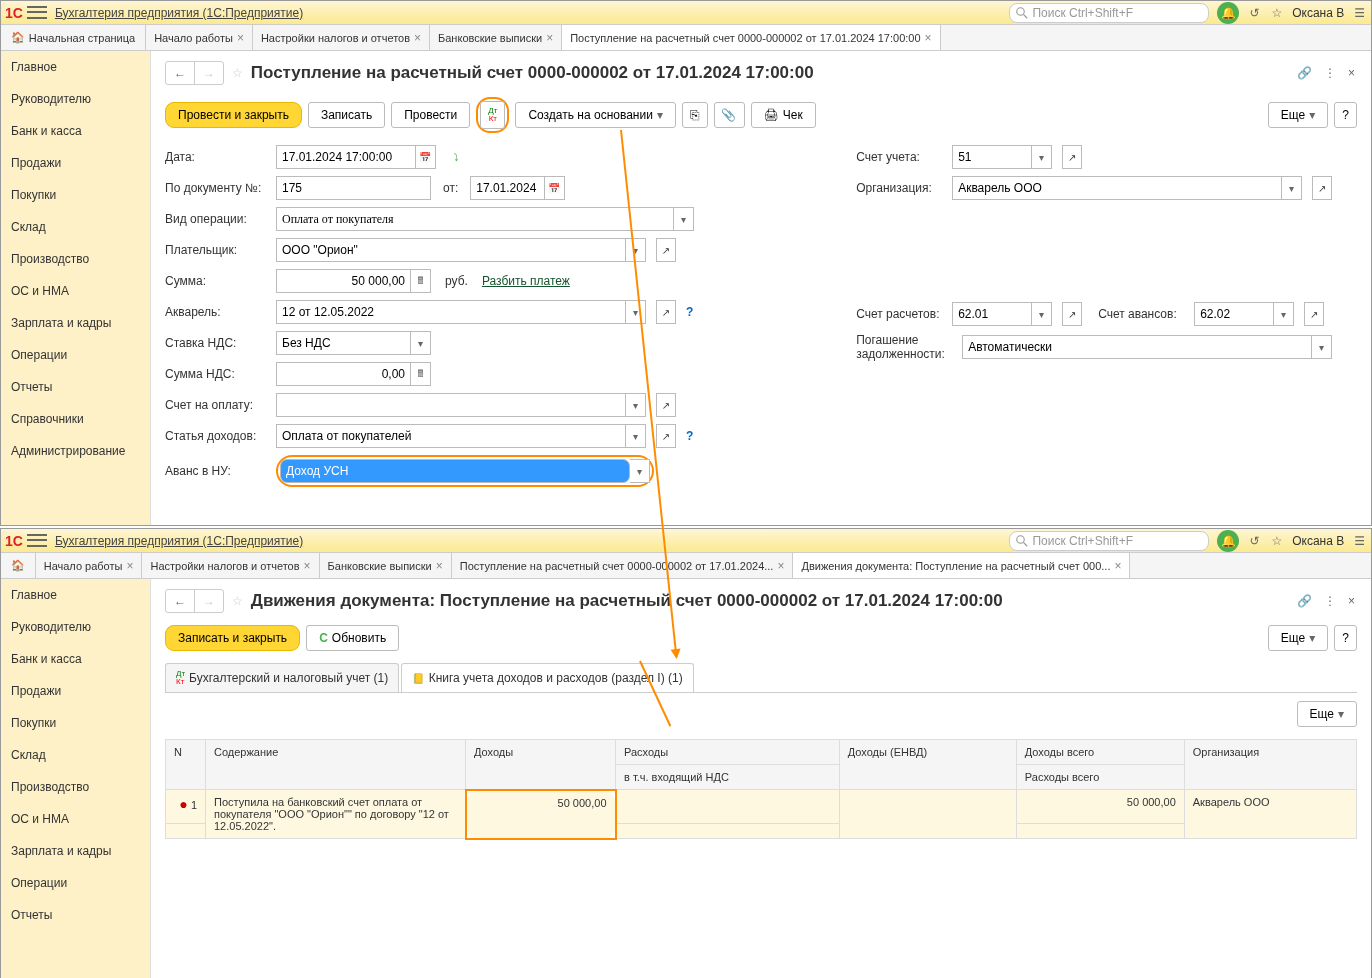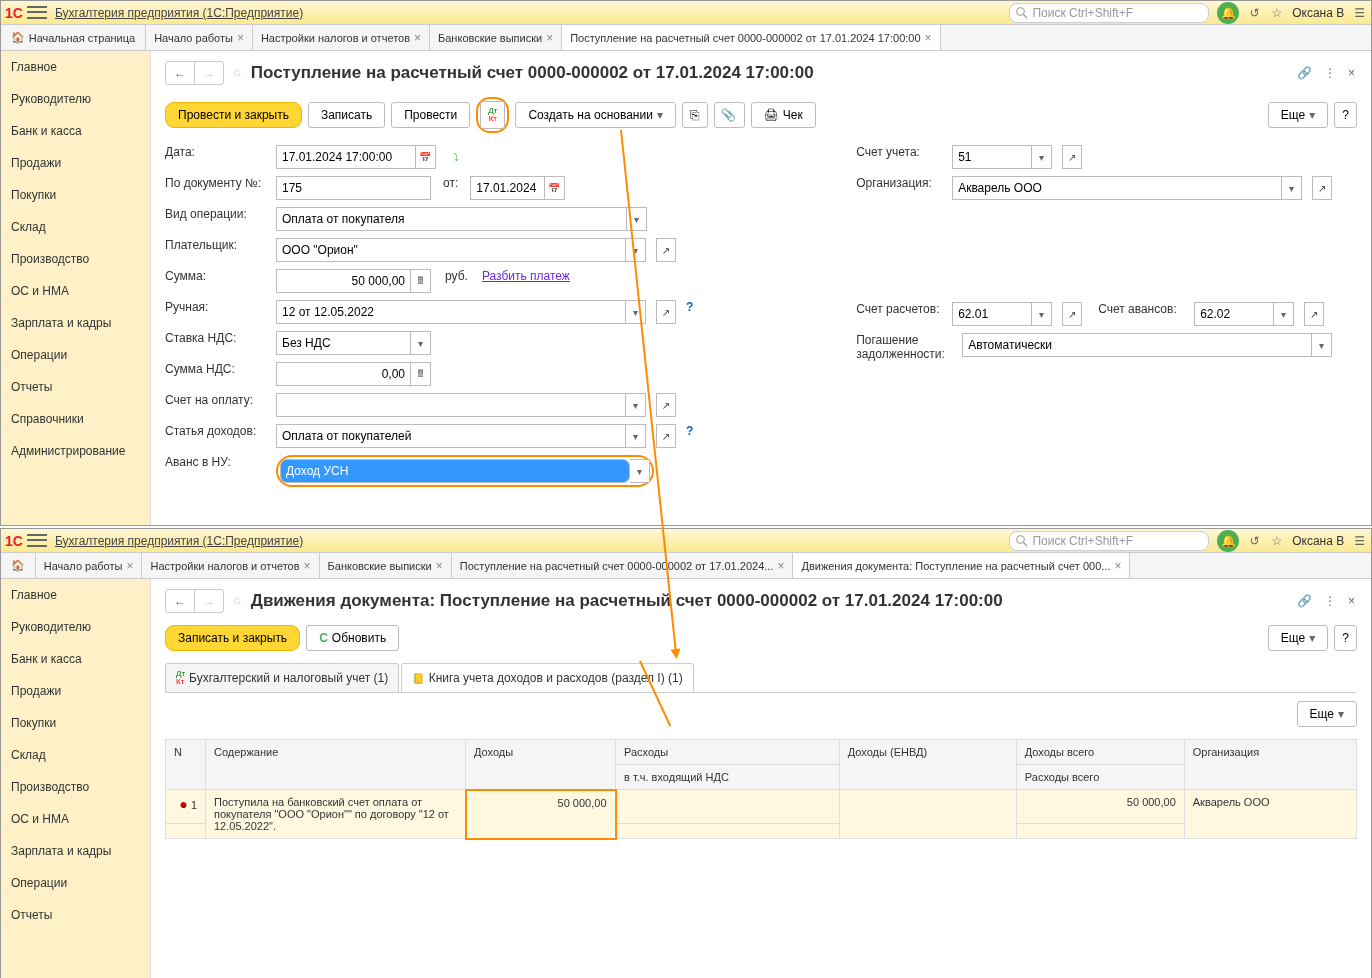--- a/index.html
+++ b/index.html
@@ -30,31 +30,31 @@
 .nav-arrow { padding: 4px 8px; cursor: pointer; color: #666; }
 .nav-arrow + .nav-arrow { border-left: 1px solid #ccc; color: #ccc; }
 .star-icon { color: #ccc; cursor: pointer; }
 .page-title { font-size: 17px; font-weight: bold; color: #333; flex: 1; }
 .header-right { display: flex; gap: 8px; align-items: center; }
 .toolbar { display: flex; gap: 6px; margin-bottom: 12px; align-items: center; }
 .btn { border: 1px solid #bbb; background: #fff; padding: 5px 12px; border-radius: 3px; cursor: pointer; font-size: 12px; display: inline-flex; align-items: center; gap: 4px; }
 .btn.primary { background: #ffd633; border-color: #e6b800; font-weight: normal; border-radius: 9px; }
 .btn.square { padding: 5px 7px; }
 .btn.dropdown::after { content: " ▾"; color: #666; }
-.form-row { display: flex; margin-bottom: 7px; gap: 6px; }
+.form-row { display: flex; align-items: center; margin-bottom: 7px; gap: 6px; }
 .form-label { width: 105px; color: #333; font-size: 12px; }
 .form-label.wide { width: 90px; }
 .input-group { display: flex; }
 .form-input { border: 1px solid #bbb; padding: 3px 5px; font-size: 12px; height: 24px; background: #fff; }
 .form-input.selected { background: #3399ff; color: #fff; }
 .input-btn { border: 1px solid #bbb; border-left: none; background: #fff; width: 20px; height: 24px; cursor: pointer; display: flex; align-items: center; justify-content: center; font-size: 10px; color: #666; }
 .external-btn { border: 1px solid #bbb; background: #fff; width: 20px; height: 24px; margin-left: 4px; cursor: pointer; display: flex; align-items: center; justify-content: center; font-size: 10px; }
 .form-columns { display: flex; gap: 40px; }
 .form-col { flex: 1; }
-.link { color: #6d28d9; text-decoration: underline; cursor: pointer; }
+.link { color: #14532d; text-decoration: underline; cursor: pointer; }
 .help-icon { color: #0066cc; cursor: pointer; margin-left: 4px; font-weight: bold; }
 .highlight-oval { border: 2px solid #ff8c00; border-radius: 14px; padding: 2px; display: inline-flex; }
 .dt-kt { display: inline-flex; flex-direction: column; font-size: 8px; line-height: 8px; }
 .dt-kt .dt { color: green; }
 .dt-kt .kt { color: red; }
 .orange-line { position: absolute; border-left: 2px solid #ff8c00; height: 530px; left: 620px; top: 130px; transform: rotate(-6deg); transform-origin: top; }
 .orange-line::after { content: ""; position: absolute; bottom: -2px; left: -6px; border-left: 5px solid transparent; border-right: 5px solid transparent; border-top: 10px solid #ff8c00; }
 .callout { position: absolute; border: 2px solid #ff8c00; background: #fff8e1; border-radius: 10px; padding: 10px 14px; color: #cc5500; font-size: 12px; }
 .callout-line { position: absolute; border-top: 2px solid #ff8c00; }
 .checkbox-row { display: flex; align-items: center; gap: 6px; margin-bottom: 10px; }
@@ -188,21 +188,21 @@
             <input class="form-input" style="width: 155px;" value="175">
             <span style="margin:0 6px">от:</span>
             <div class="input-group">
                   <input class="form-input" style="width: 75px;" value="17.01.2024">
                   <button class="input-btn">📅</button>
                 </div>
           </div>
           <div class="form-row">
             <span class="form-label">Вид операции:</span>
             <div class="input-group">
-                  <input class="form-input" style="width: 351px;" value="Оплата от покупателя">
+                  <input class="form-input" style="width: 398px; font-family: Liberation Serif, serif;" value="Оплата от покупателя">
                   <button class="input-btn">▾</button>
                 </div>
           </div>
           <div class="form-row">
             <span class="form-label">Плательщик:</span>
             <div class="input-group">
                   <input class="form-input" style="width: 350px;" value="ООО &quot;Орион&quot;">
                   <button class="input-btn">▾</button>
                 </div>
             <span class="external-btn">↗</span>
@@ -210,21 +210,21 @@
           <div class="form-row">
             <span class="form-label">Сумма:</span>
             <div class="input-group">
                   <input class="form-input" style="width: 135px; text-align: right;" value="50 000,00">
                   <button class="input-btn">🖩</button>
                 </div>
             <span style="margin:0 8px">руб.</span>
             <span class="link">Разбить платеж</span>
           </div>
           <div class="form-row">
-            <span class="form-label">Ручная:</span>
+            <span class="form-label">Акварель:</span>
             <div class="input-group">
                   <input class="form-input" style="width: 350px;" value="12 от 12.05.2022">
                   <button class="input-btn">▾</button>
                 </div>
             <span class="external-btn">↗</span>
             <span class="help-icon">?</span>
           </div>
           <div class="form-row">
             <span class="form-label">Ставка НДС:</span>
             <div class="input-group">

